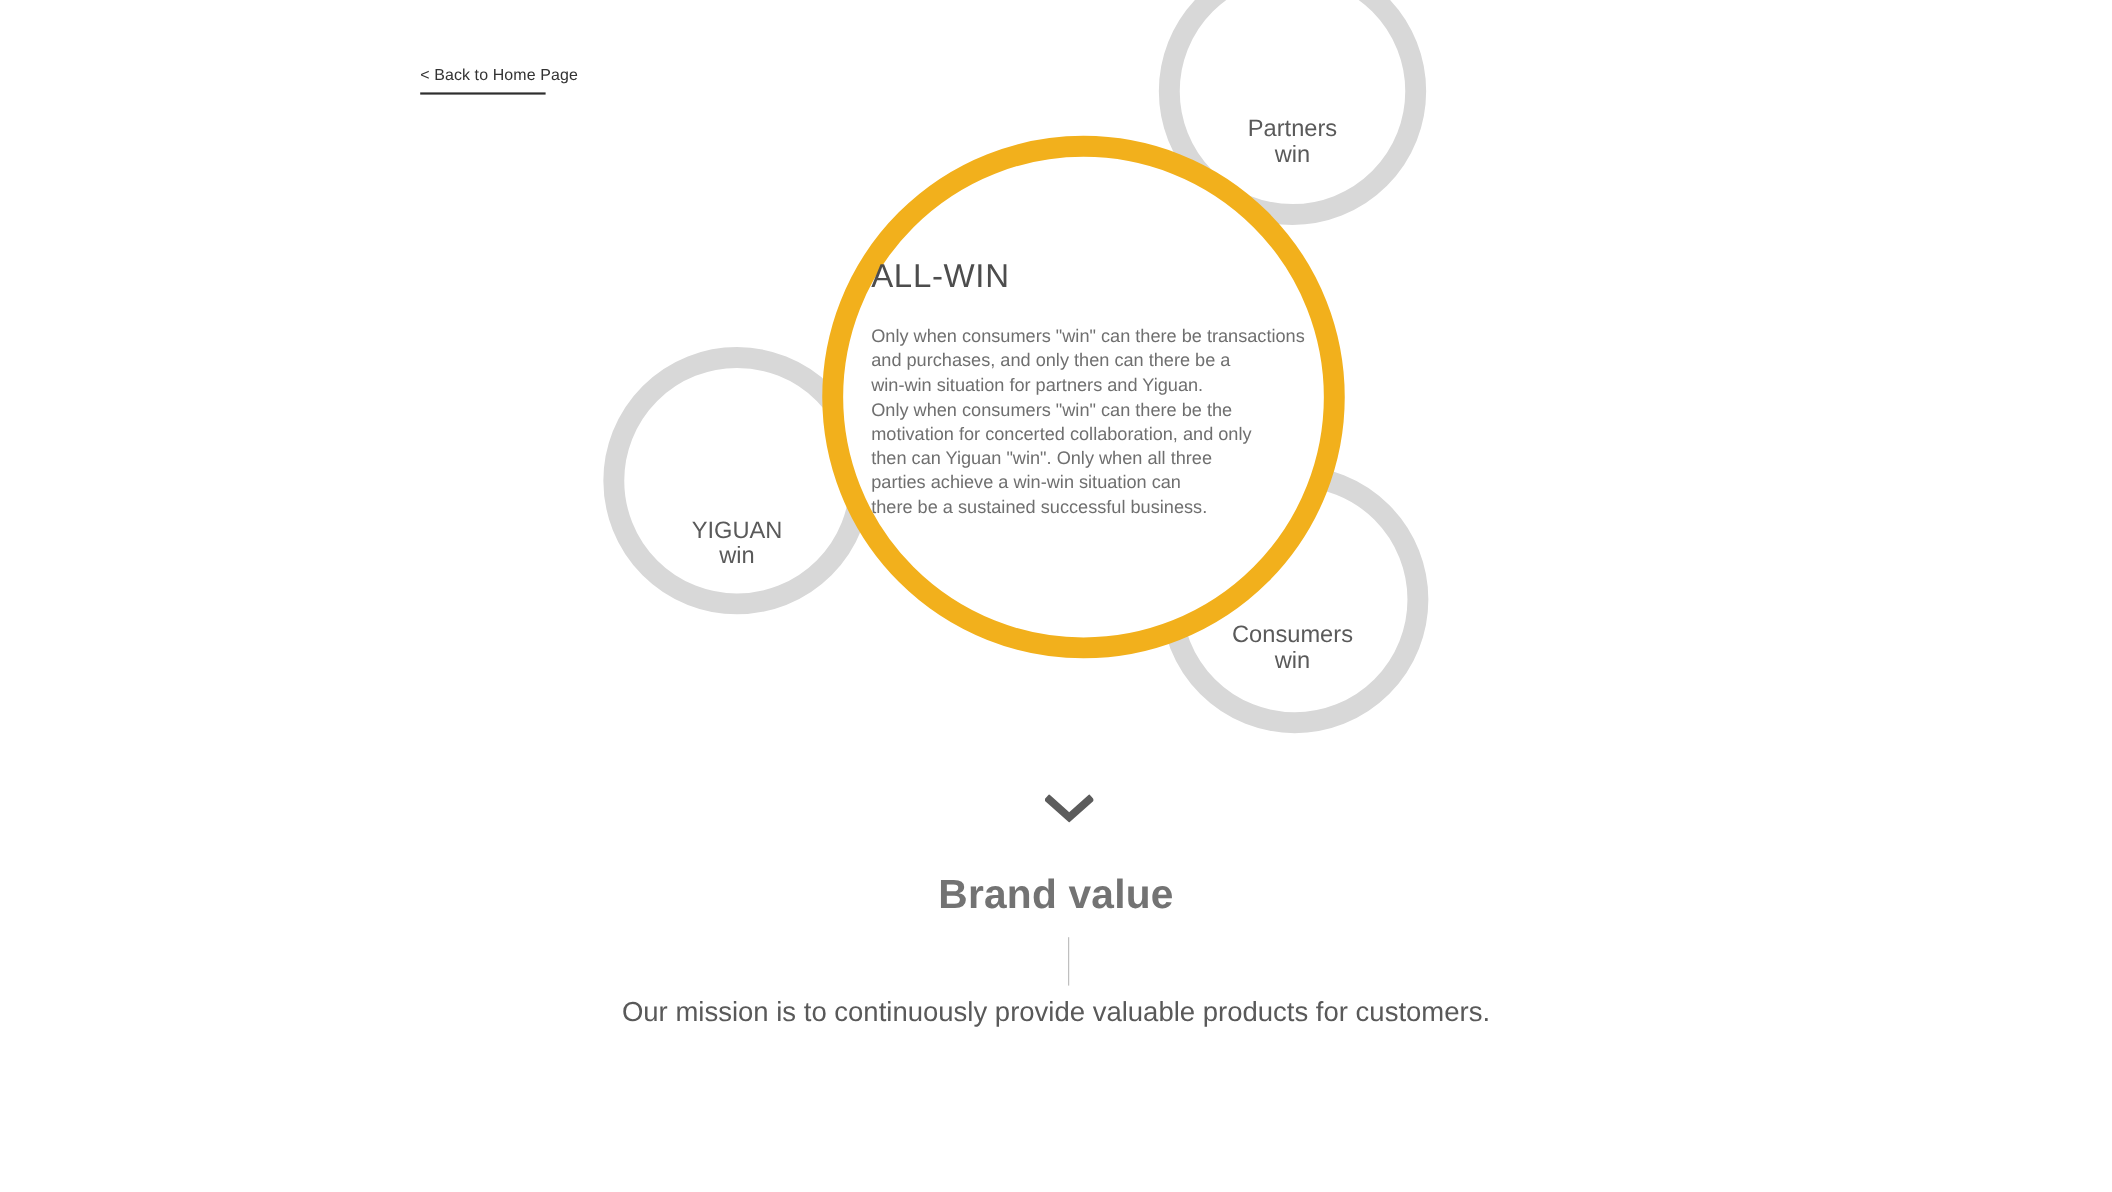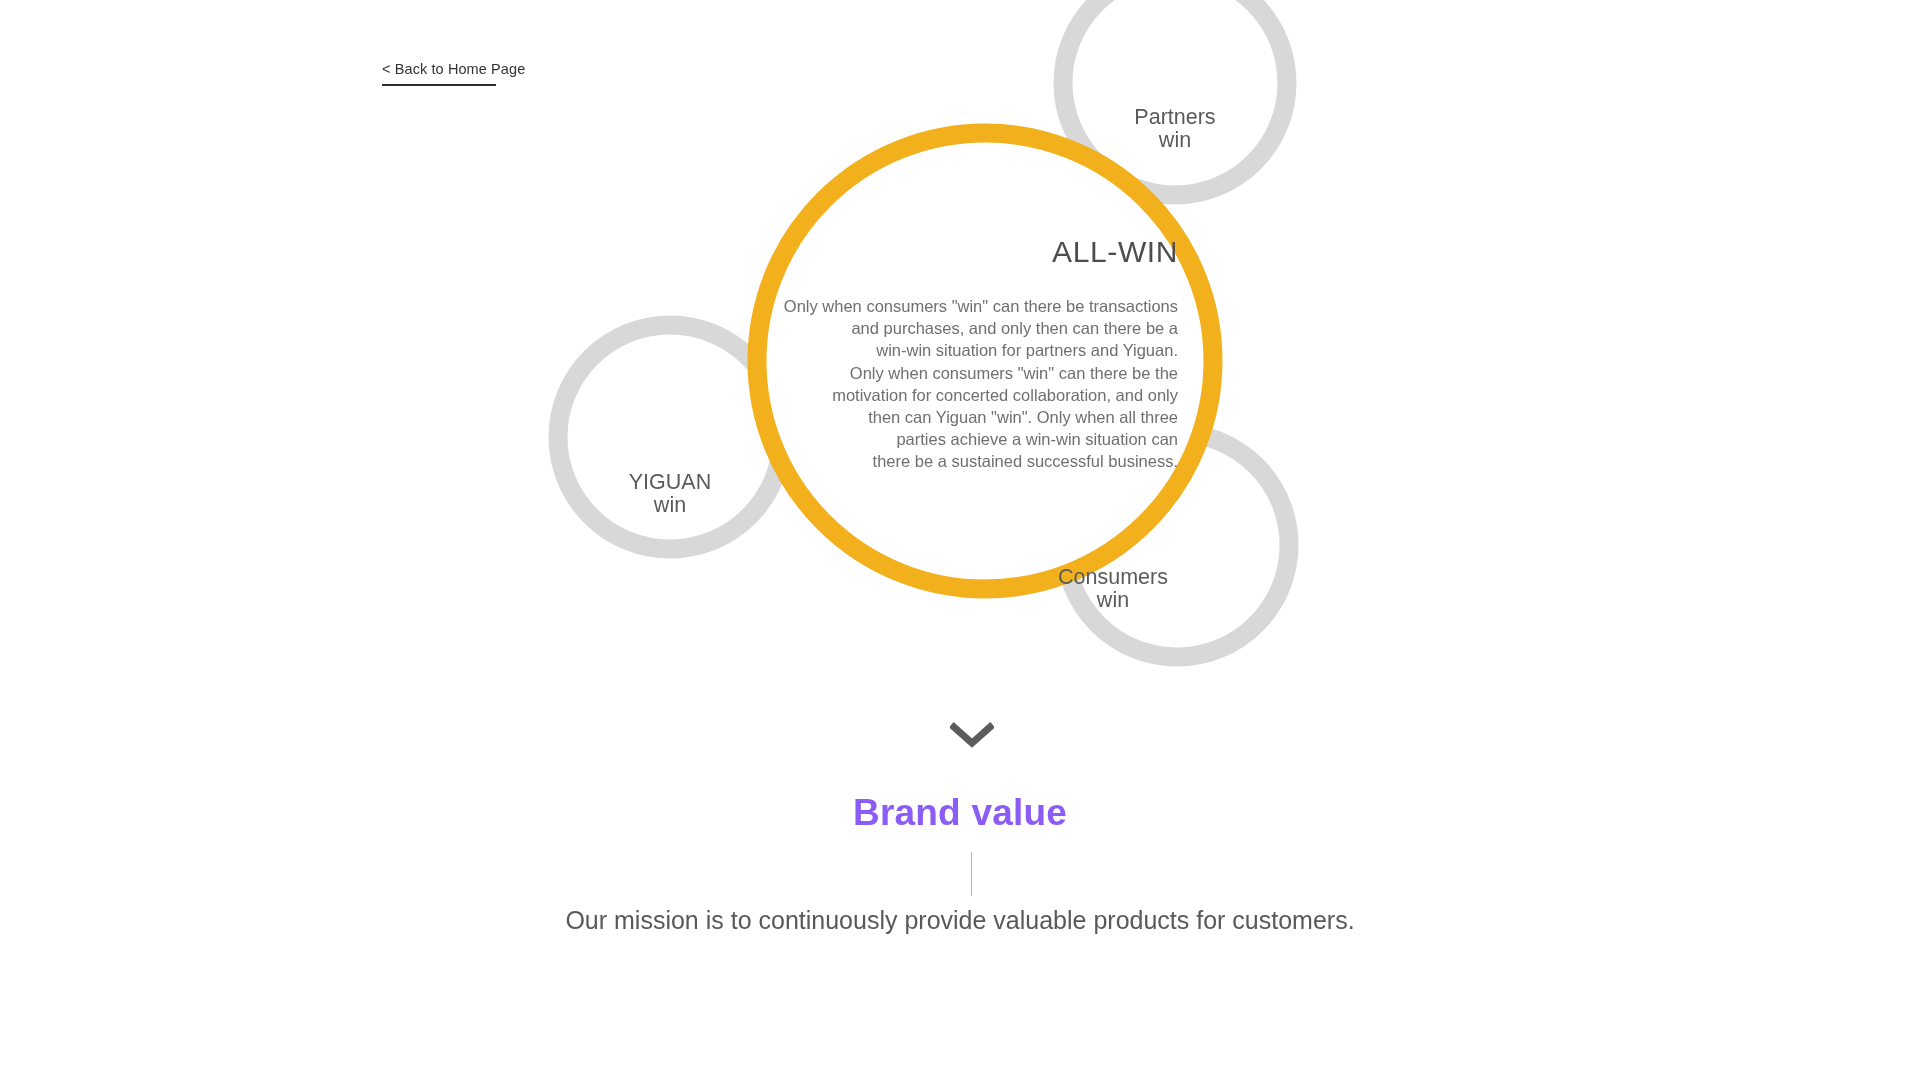--- a/index.html
+++ b/index.html
@@ -66,29 +66,29 @@
     position: absolute;
     text-align: center;
     color: #5a5a5a;
     font-size: 21.5px;
     line-height: 23px;
     white-space: pre-line;
     pointer-events: none;
   }
   .ring-label.partners   { left: 1085px; top: 106px; width: 180px; }
   .ring-label.yiguan     { left: 580px;  top: 423px; width: 180px; margin-top: 48px; }
-  .ring-label.consumers  { left: 1023px; top: 566px; width: 180px; }
+  .ring-label.consumers  { left: 1085px; top: 566px; width: 180px; }
 
   
   .center-block {
     position: absolute;
-    left: 728px;
+    left: 792px;
     top: 235px;
     width: 450px;
-    text-align: right;
+    text-align: left;
     pointer-events: none;
   }
   .center-title {
     font-size: 30px;
     line-height: 34px;
     color: #4d4d4d;
     letter-spacing: 0.6px;
     margin: 0 0 26px 0;
     font-weight: normal;
   }
@@ -111,21 +111,21 @@
 
   .brand-heading {
     position: absolute;
     left: 0;
     top: 791px;
     width: 1920px;
     text-align: center;
     font-size: 37px;
     line-height: 44px;
     font-weight: bold;
-    color: #8b5cf6;
+    color: #737373;
     letter-spacing: 0.2px;
     margin: 0;
   }
 
   .divider {
     position: absolute;
     left: 971px;
     top: 852px;
     width: 1px;
     height: 44px;

